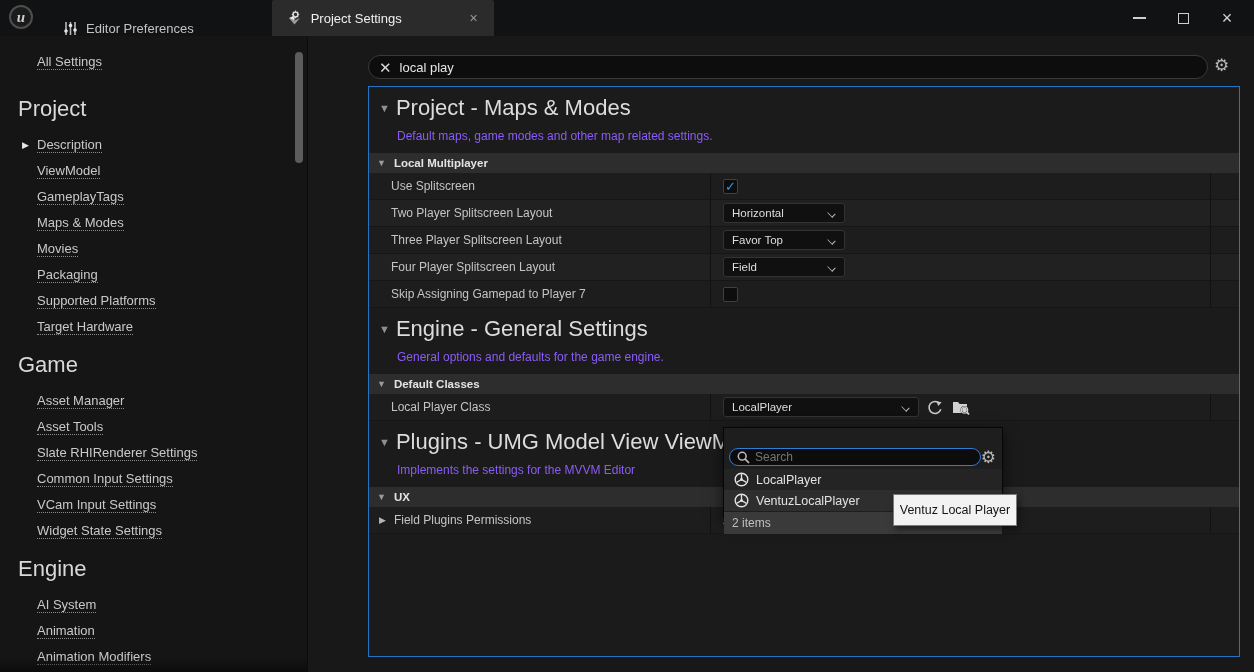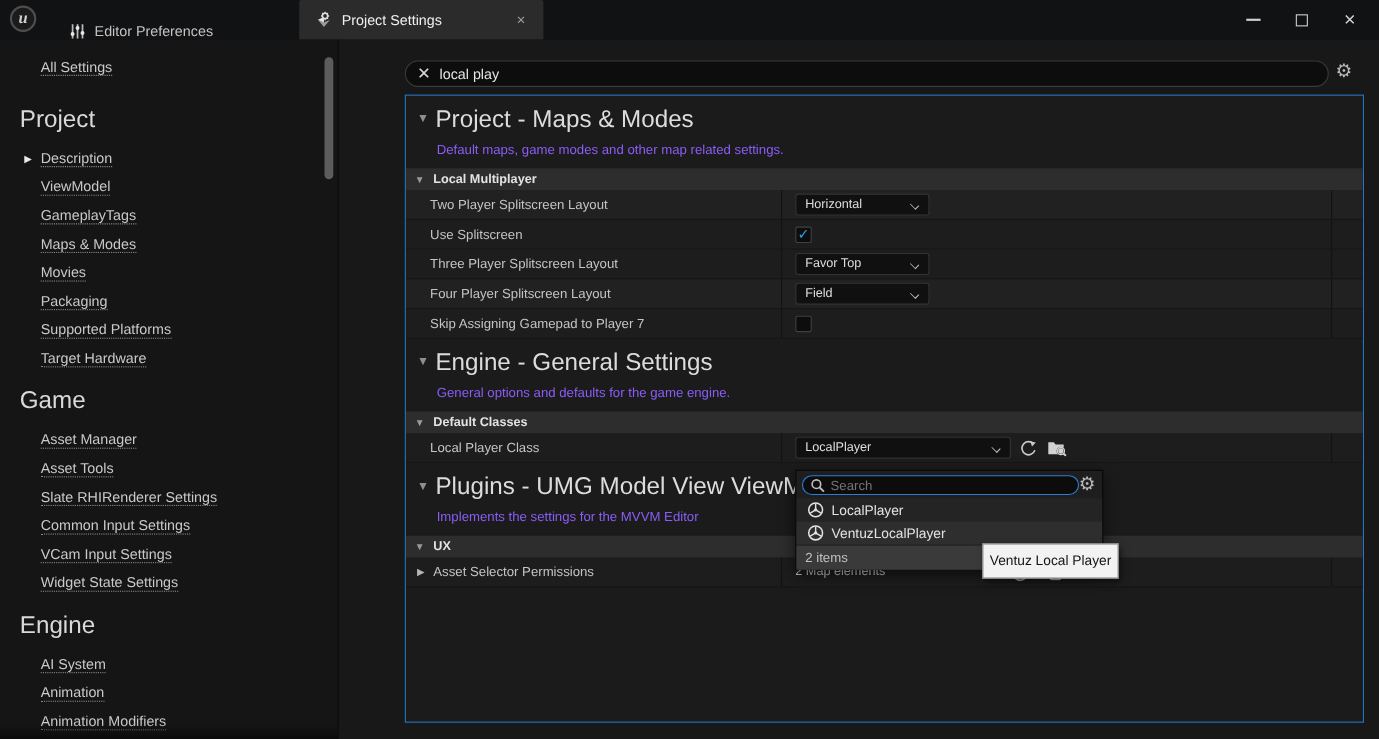--- a/index.html
+++ b/index.html
@@ -83,21 +83,21 @@
   .chev { width:8px; height:8px; position:relative; }
   .chev::before { content:""; position:absolute; left:0; top:1px; width:6px; height:6px;
                   border-right:1.6px solid #bbb; border-bottom:1.6px solid #bbb;
                   transform:rotate(45deg) scale(1,.7); }
   .iconbtn { display:flex; align-items:center; justify-content:center; color:#c9c9c9; }
   .mapval { font-size:11.5px; color:#c4c4c4; }
 
   
   .popup { position:absolute; left:415px; top:391px; width:280px; height:91px;
            background:#1e1e1e; border:1px solid #060606; box-shadow:0 6px 14px rgba(0,0,0,.6); }
-  .popup-search-row { display:flex; align-items:flex-start; gap:0; padding:4px 6px 3px 5px; }
+  .popup-search-row { display:flex; align-items:center; gap:0; padding:4px 6px 3px 5px;margin-top:16px; }
   .popup-search { flex:1; height:18px; border:1px solid #2e7cd6; border-radius:9px;
                   background:#0c0c0c; display:flex; align-items:center; padding:0 7px; gap:5px; }
   .popup-search input { background:transparent; border:none; outline:none; color:#9a9a9a;
                         font-size:12px; width:100%; font-family:"Liberation Sans",sans-serif; }
   .popup-item { height:21px; display:flex; align-items:center; gap:7px; padding-left:10px;
                 font-size:12.5px; color:#e2e2e2; background:#242424; }
   .popup-item.hover { background:#2e2e2e; }
   .popup-footer { height:22px; background:#3a3a3a; display:flex; align-items:center;
                   padding-left:8px; font-size:12px; color:#c0c0c0; margin-top:1px; }
 
@@ -246,37 +246,37 @@
         <span class="tri">▼</span>
         <span>Project - Maps &amp; Modes</span>
       </div>
       <div class="sec-sub">Default maps, game modes and other map related settings.</div>
     </div>
     <div class="catbar">
       <span class="tri">▼</span>
       <span>Local Multiplayer</span>
     </div>
 
+    <div class="row">
+      <div class="cell-label">Use Splitscreen</div>
+      <div class="cell-value">
+        <span class="checkbox">
+            <span class="mark">✓</span>
+          </span>
+      </div>
+      <div class="cell-reset"></div>
+    </div>
+
     <div class="row alt">
       <div class="cell-label">Two Player Splitscreen Layout</div>
       <div class="cell-value">
         <div class="combo">
           <span>Horizontal</span>
           <span class="chev"></span>
         </div>
-      </div>
-      <div class="cell-reset"></div>
-    </div>
-
-    <div class="row">
-      <div class="cell-label">Use Splitscreen</div>
-      <div class="cell-value">
-        <span class="checkbox">
-            <span class="mark">✓</span>
-          </span>
       </div>
       <div class="cell-reset"></div>
     </div>
 
     <div class="row">
       <div class="cell-label">Three Player Splitscreen Layout</div>
       <div class="cell-value">
         <div class="combo">
           <span>Favor Top</span>
           <span class="chev"></span>
@@ -349,21 +349,21 @@
       <div class="sec-sub">Implements the settings for the MVVM Editor</div>
     </div>
     <div class="catbar">
       <span class="tri">▼</span>
       <span>UX</span>
     </div>
 
     <div class="row">
       <div class="cell-label">
         <span class="expand-tri">▶</span>
-        <span>Asset Selector Permissions</span>
+        <span>Field Plugins Permissions</span>
       </div>
       <div class="cell-value">
         <span class="mapval">2 Map elements</span>
         <span class="iconbtn" style="margin-left:106px;">
           <svg width="17" height="17" viewBox="0 0 17 17">
             <circle cx="8.5" cy="8.5" r="7" fill="none" stroke="#cdcdcd" stroke-width="1.4"></circle>
             <line x1="8.5" y1="4.8" x2="8.5" y2="12.2" stroke="#cdcdcd" stroke-width="1.4"></line>
             <line x1="4.8" y1="8.5" x2="12.2" y2="8.5" stroke="#cdcdcd" stroke-width="1.4"></line>
           </svg>
         </span>

